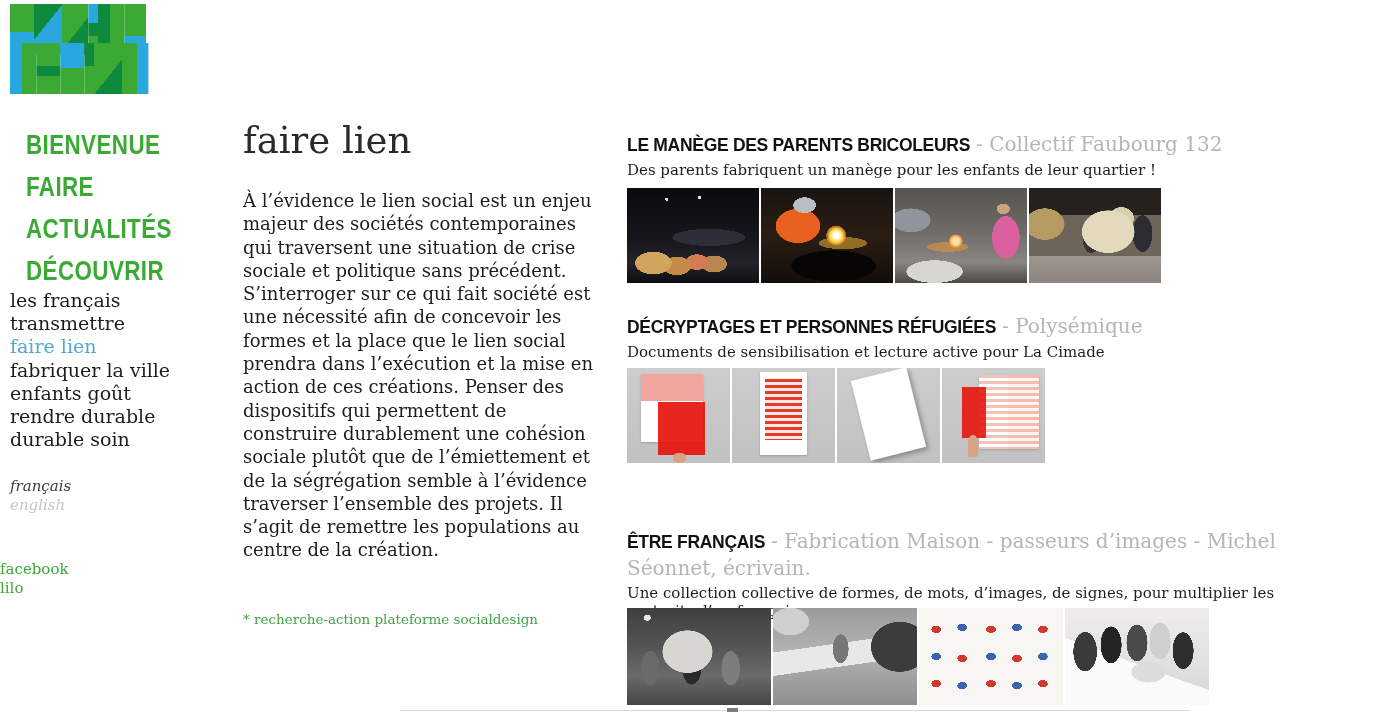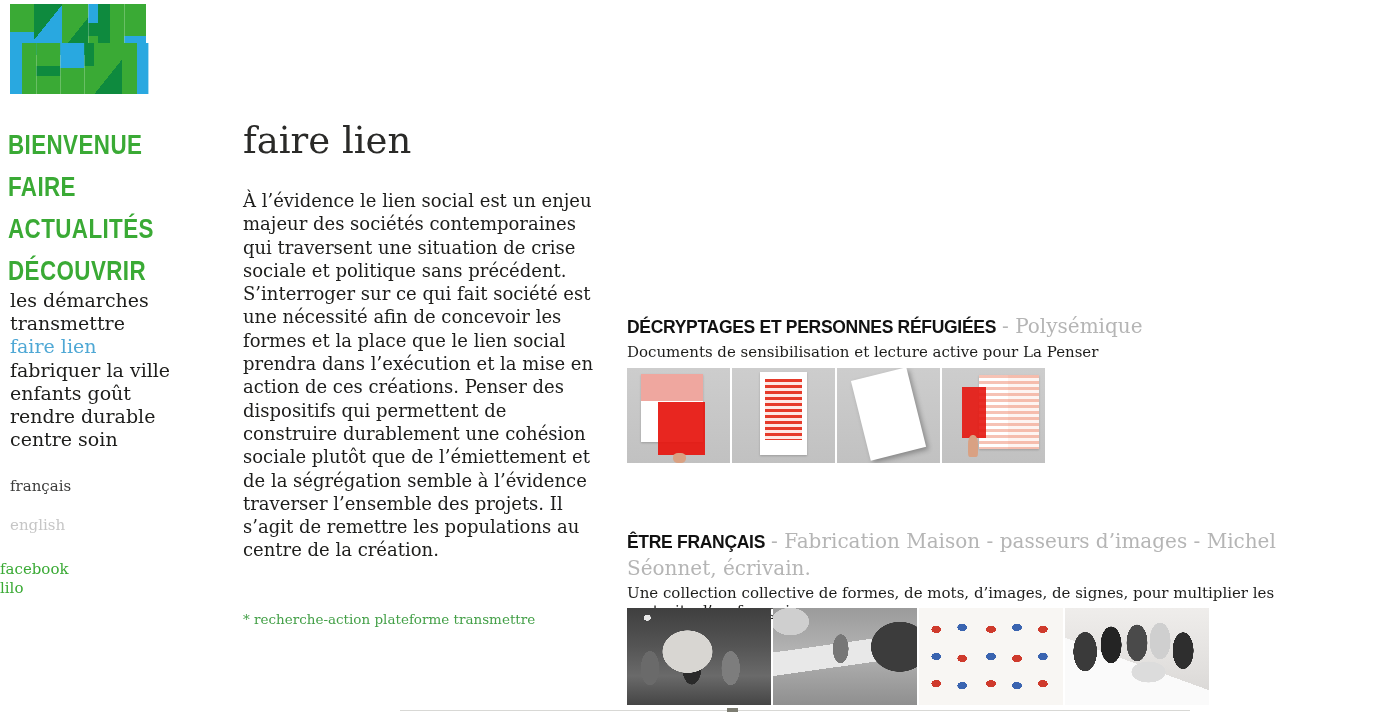--- a/index.html
+++ b/index.html
@@ -22,31 +22,31 @@
   .L1-4{background:linear-gradient(90deg,#0e8a3e 45%,#3aaa35 45%);}
   .L1-5{background:linear-gradient(180deg,#3aaa35 62%,#29a8e0 62%);}
   .L2-0{background:linear-gradient(90deg,#29a8e0 45%,#3aaa35 45%);}
   .L2-1{background:linear-gradient(180deg,#3aaa35 45%,#0e8a3e 45% 65%,#3aaa35 65%);}
   .L2-2{background:linear-gradient(180deg,#29a8e0 50%,#3aaa35 50%);}
   .L2-3{background:linear-gradient(180deg,#0e8a3e 45%,#3aaa35 45%);}
   .L2-4{background:linear-gradient(135deg,#3aaa35 60%,#0e8a3e 60%);}
   .L2-5{background:linear-gradient(90deg,#3aaa35 55%,#29a8e0 55%);}
 
   
-  .nav{left:8px;top:131px;}
+  .nav{left:26px;top:131px;}
   .nav a{display:block;font-family:"Liberation Sans", sans-serif;font-weight:bold;
          font-size:28px;line-height:28px;margin-bottom:14px;color:#3aaa35;text-decoration:none;
          transform:scaleX(.8);transform-origin:left;white-space:nowrap;letter-spacing:.5px;}
   .submenu{left:10px;top:289px;}
   .submenu a{display:block;font-size:19px;line-height:23.2px;color:#1d1d1b;text-decoration:none;}
   .submenu a.active{color:#4fa8d5;}
   .small-links a{display:block;font-size:15px;line-height:18.5px;text-decoration:none;}
-  .langs{left:10px;top:477px;}
+  .langs{left:10px;top:477px;font-style:italic;}
   .langs a.cur{color:#3c3c3b;}
-  .langs a.other{color:#c6c6c6;margin-top:20px;}
+  .langs a.other{color:#c6c6c6;}
   .actions{left:10px;top:515px;}
   .actions a{color:#3aaa35;}
   .social{left:0;top:560px;}
   .social a{color:#3aaa35;}
 
   
   .main-title{left:243px;top:121px;font-size:37px;line-height:40px;color:#2a2a28;font-weight:normal;margin:0;}
   .main-body{left:243px;top:189px;width:352px;font-size:18px;line-height:23.3px;color:#1d1d1b;margin:0;}
   .footnote{left:243px;top:611px;font-size:13.5px;color:#44a048;text-decoration:none;}
 
@@ -170,48 +170,58 @@
   </a>
 
   <nav class="abs nav">
     <a>BIENVENUE</a>
     <a>FAIRE</a>
     <a>ACTUALITÉS</a>
     <a>DÉCOUVRIR</a>
   </nav>
 
   <nav class="abs submenu">
-    <a>les démarches</a>
+    <a>les français</a>
     <a>transmettre</a>
     <a class="active">faire lien</a>
     <a>fabriquer la ville</a>
     <a>enfants goût</a>
     <a>rendre durable</a>
-    <a>centre soin</a>
+    <a>durable soin</a>
   </nav>
 
   <div class="abs langs small-links">
     <a class="cur">français</a>
     <a class="other">english</a>
   </div>
 
 
   <div class="abs social small-links">
     <a>facebook</a>
     <a>lilo</a>
   </div>
 
   <h1 class="abs main-title">faire lien</h1>
   <p class="abs main-body">À l’évidence le lien social est un enjeu majeur des sociétés contemporaines qui traversent une situation de crise sociale et politique sans précédent. S’interroger sur ce qui fait société est une nécessité afin de concevoir les formes et la place que le lien social prendra dans l’exécution et la mise en action de ces créations. Penser des dispositifs qui permettent de construire durablement une cohésion sociale plutôt que de l’émiettement et de la ségrégation semble à l’évidence traverser l’ensemble des projets. Il s’agit de remettre les populations au centre de la création.</p>
-  <a class="abs footnote">* recherche-action plateforme transmettre</a>
-
+  <a class="abs footnote">* recherche-action plateforme socialdesign</a>
+
+  <section class="abs proj p1">
+    <h2><span class="pt">LE MANÈGE DES PARENTS BRICOLEURS</span><span class="pa">- Collectif Faubourg 132</span></h2>
+    <div class="pdesc">Des parents fabriquent un manège pour les enfants de leur quartier !</div>
+    <div class="row r1">
+      <div class="ph t11"></div>
+      <div class="ph t12"></div>
+      <div class="ph t13"></div>
+      <div class="ph t14"></div>
+    </div>
+  </section>
 
   <section class="abs proj p2">
     <h2><span class="pt">DÉCRYPTAGES ET PERSONNES RÉFUGIÉES</span><span class="pa">- Polysémique</span></h2>
-    <div class="pdesc">Documents de sensibilisation et lecture active pour La Penser</div>
+    <div class="pdesc">Documents de sensibilisation et lecture active pour La Cimade</div>
     <div class="row r2">
       <div class="ph t2base t21">
         <div class="pg"></div>
         <div class="card"></div>
         <div class="fing"></div>
       </div>
       <div class="ph t2base t22">
         <div class="pg"></div>
         <div class="redtxt"></div>
       </div>

